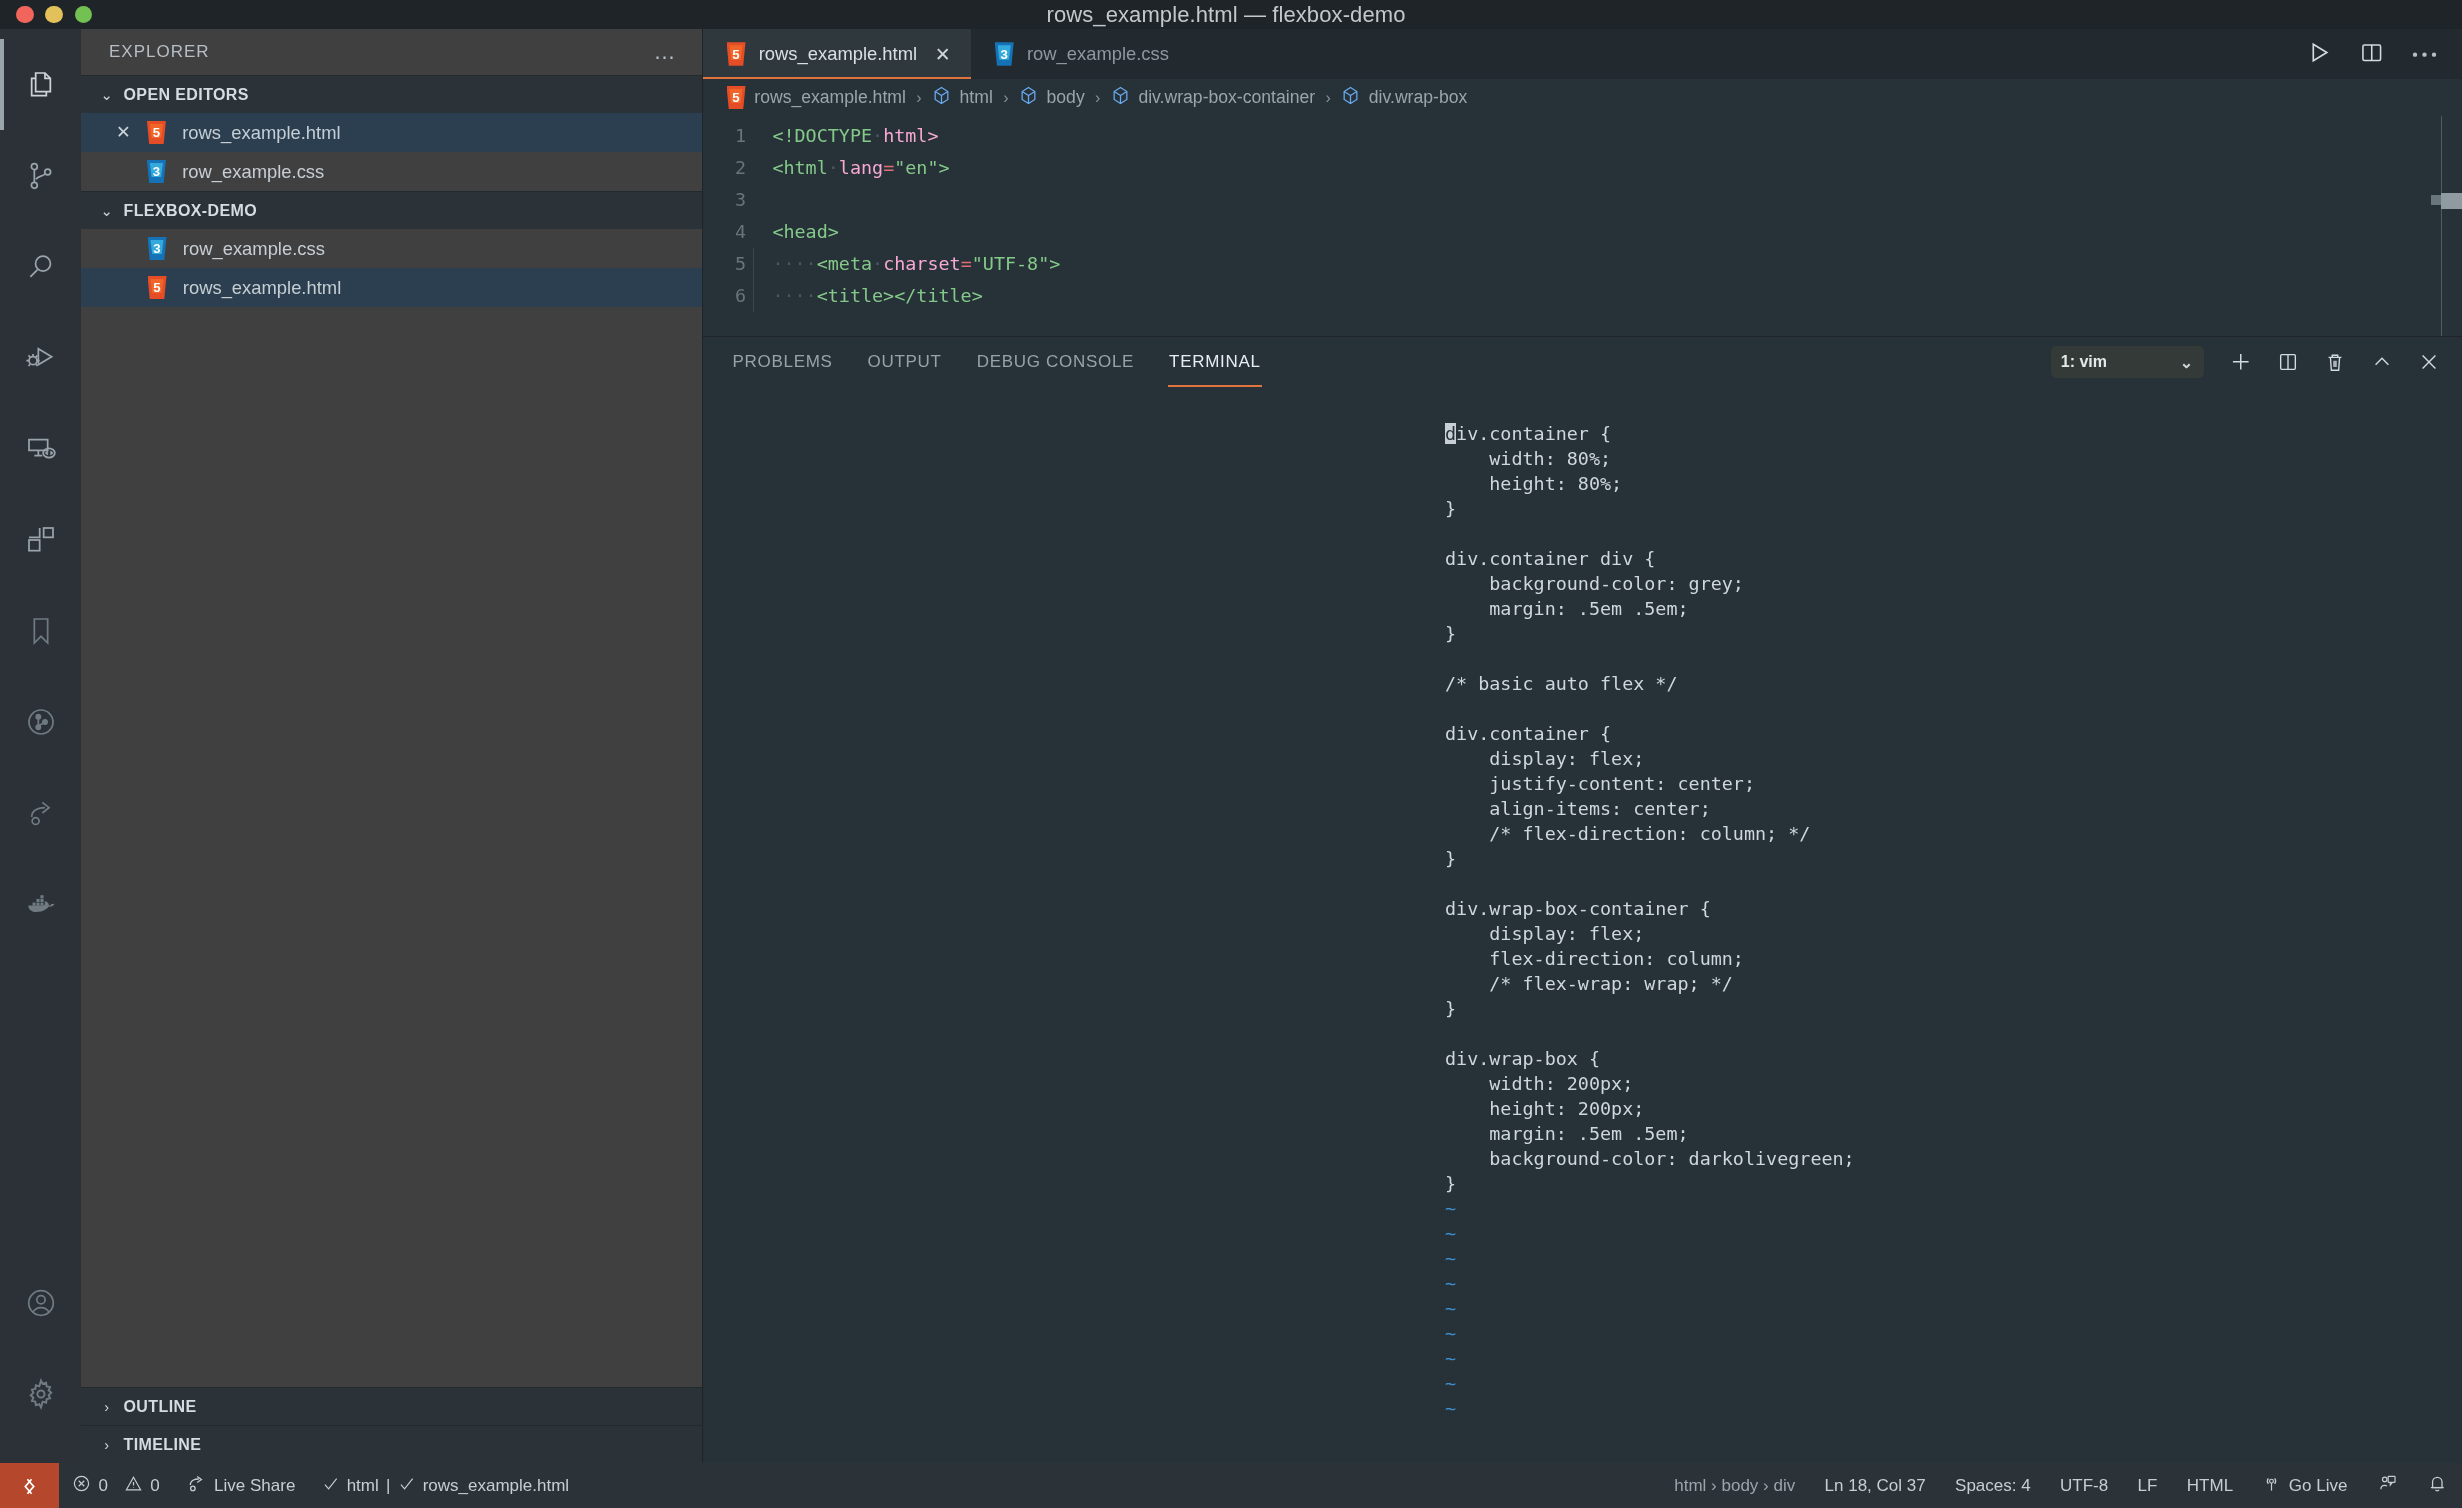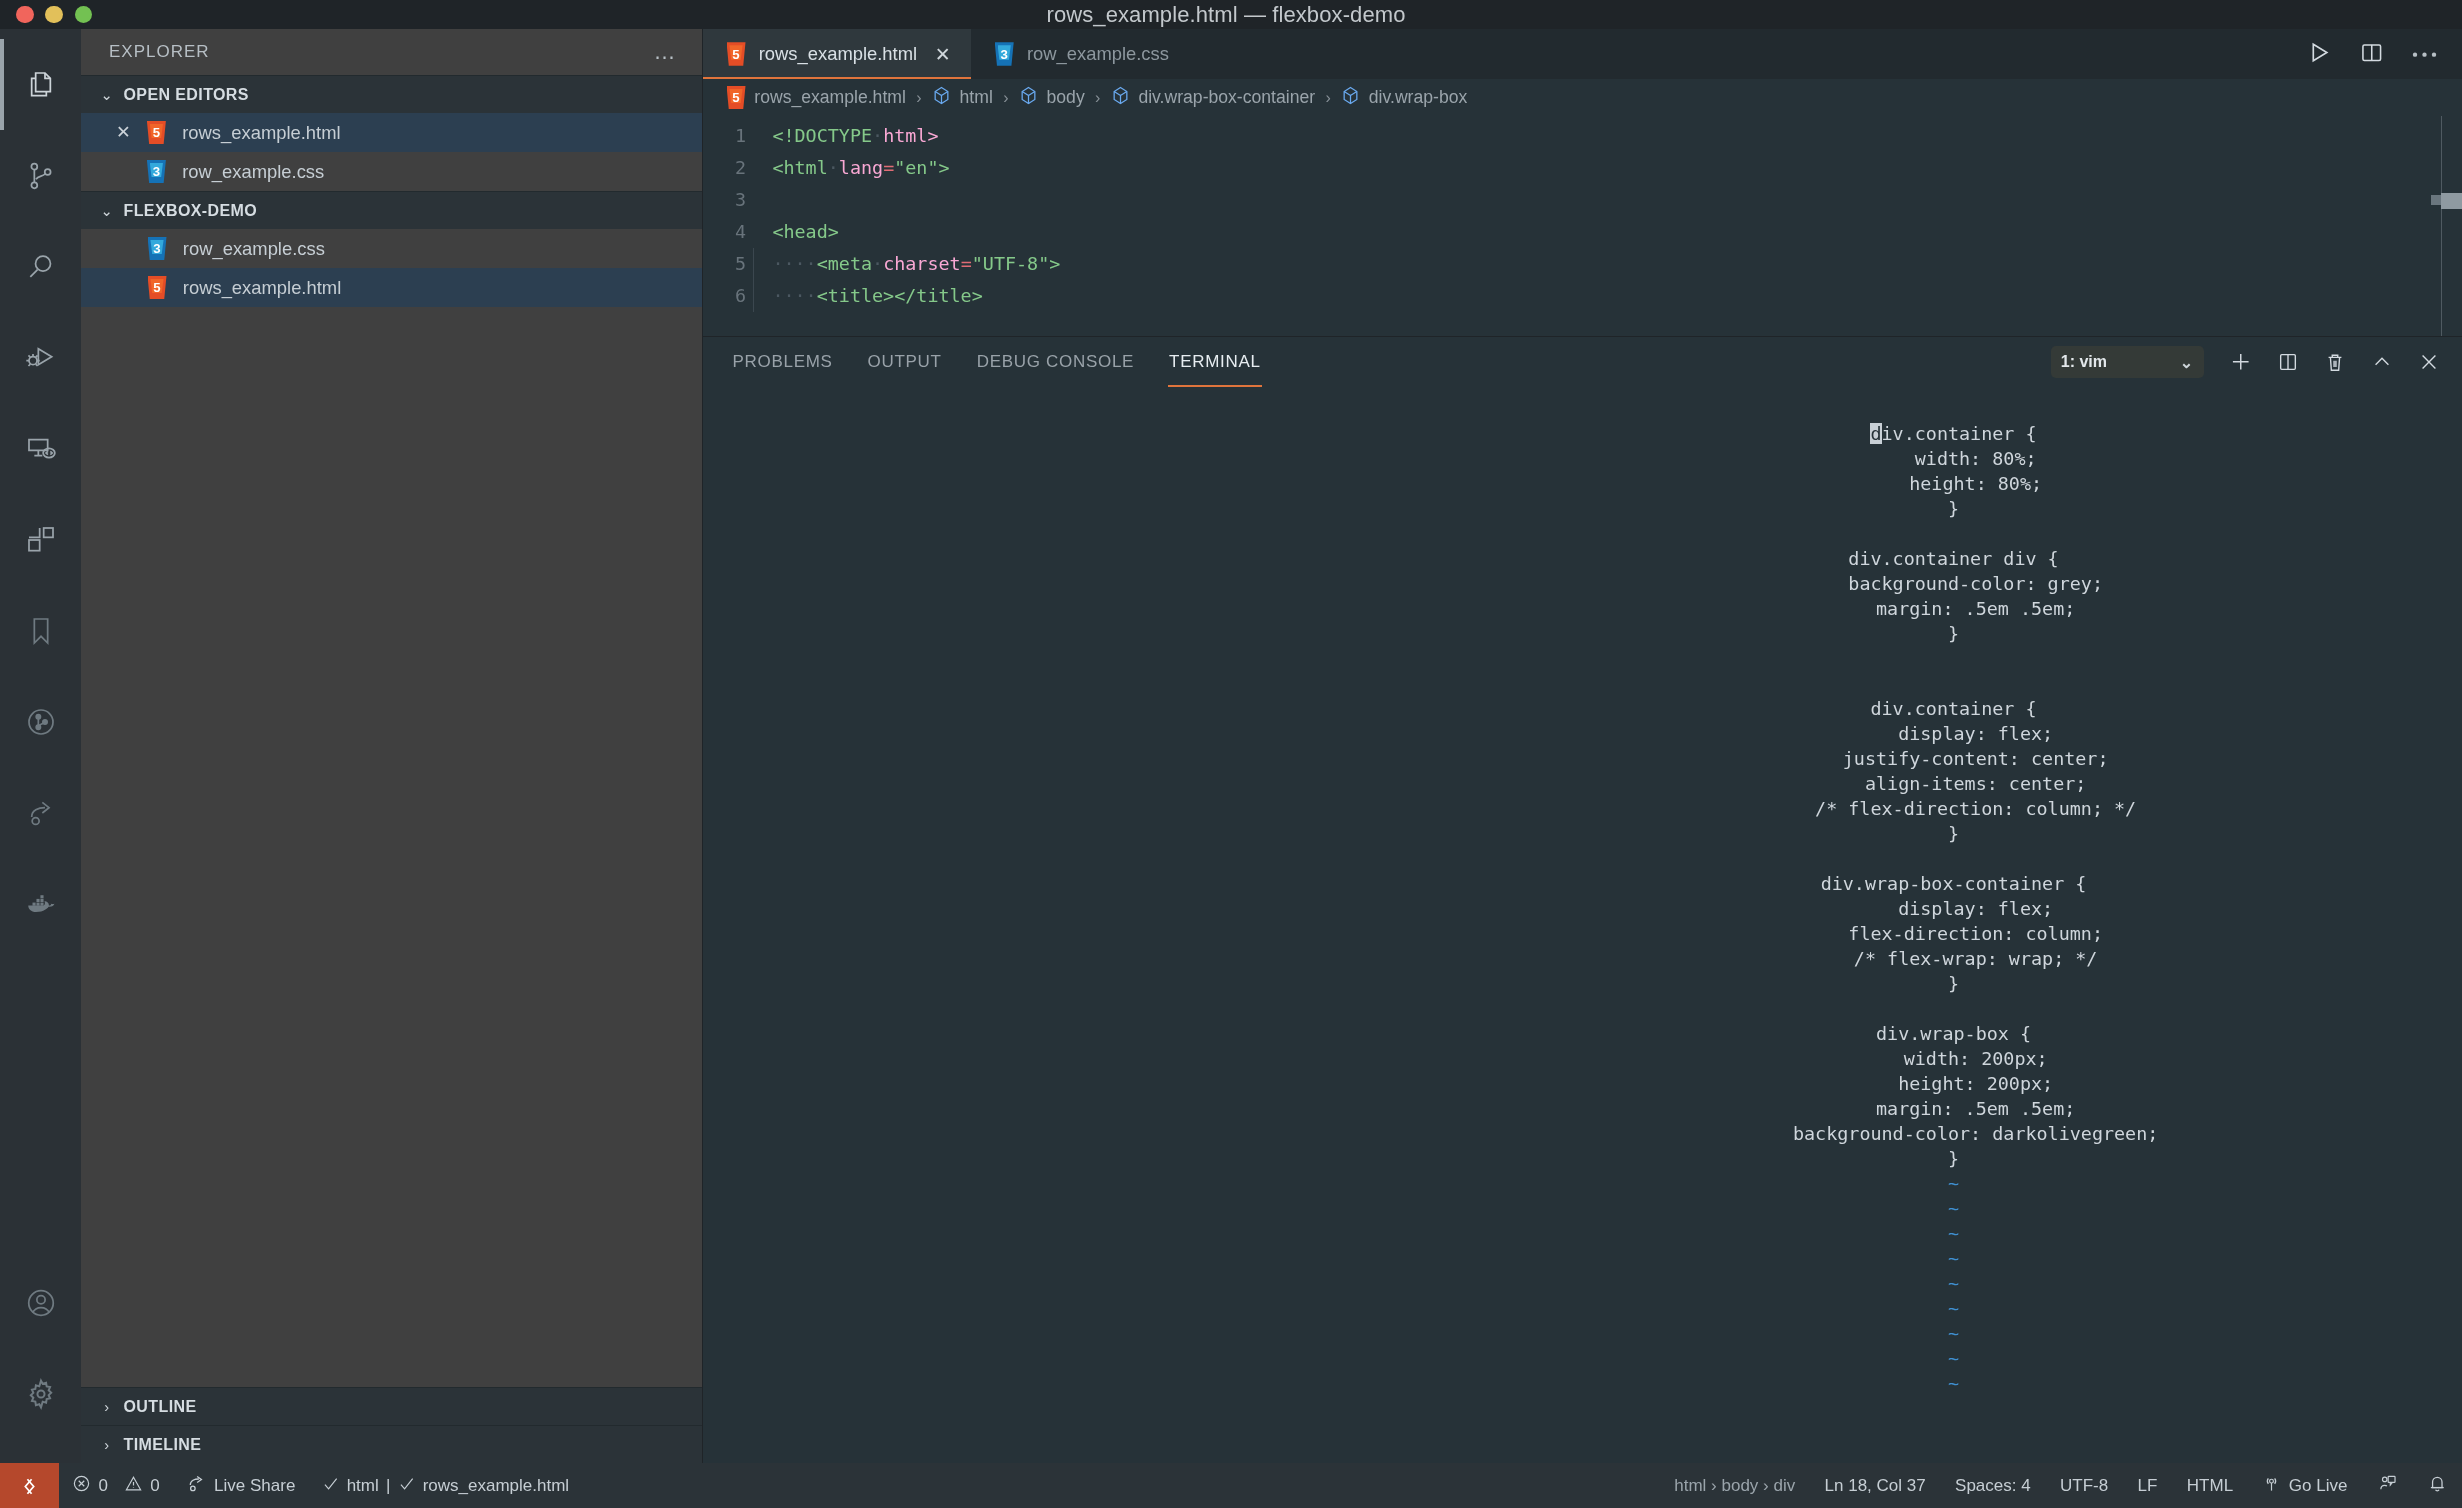--- a/index.html
+++ b/index.html
@@ -216,21 +216,21 @@
   }
   .term-select .chev { margin-left: auto; font-size: 16px; color: #cfd6db; }
   .phead-icon { color: #d3dae0; display: flex; align-items: center; }
 
   .terminal {
     flex: 1 1 auto; overflow: hidden; padding: 34px 0 0 0;
     font-family: "DejaVu Sans Mono", monospace;
     font-size: 18.4px; line-height: 25px;
     color: #cfd6dc;
   }
-  .tline { height: 25px; white-space: pre; padding-left: 742px; text-align: center; }
+  .tline { height: 25px; white-space: pre; padding-left: 742px; }
   .tline.tilde { color: #3f8fd0; }
   .cursor-blk { background: #c8d0d6; color: #263238; }
 
   
   .statusbar {
     height: 46px; flex: 0 0 46px; display: flex; align-items: center;
     background: #2b3338; font-size: 17px; color: #c6ced4;
   }
   .remote-badge {
     width: 59px; height: 46px; background: #b5482c;
@@ -599,20 +599,21 @@
             <div class="tline"><span class="cursor-blk">d</span><span>iv.container {</span></div>
             <div class="tline">    width: 80%;</div>
             <div class="tline">    height: 80%;</div>
             <div class="tline">}</div>
             <div class="tline">&nbsp;</div>
             <div class="tline">div.container div {</div>
             <div class="tline">    background-color: grey;</div>
             <div class="tline">    margin: .5em .5em;</div>
             <div class="tline">}</div>
             <div class="tline">&nbsp;</div>
+            <div class="tline">/* basic auto flex */</div>
             <div class="tline">&nbsp;</div>
             <div class="tline">div.container {</div>
             <div class="tline">    display: flex;</div>
             <div class="tline">    justify-content: center;</div>
             <div class="tline">    align-items: center;</div>
             <div class="tline">    /* flex-direction: column; */</div>
             <div class="tline">}</div>
             <div class="tline">&nbsp;</div>
             <div class="tline">div.wrap-box-container {</div>
             <div class="tline">    display: flex;</div>

